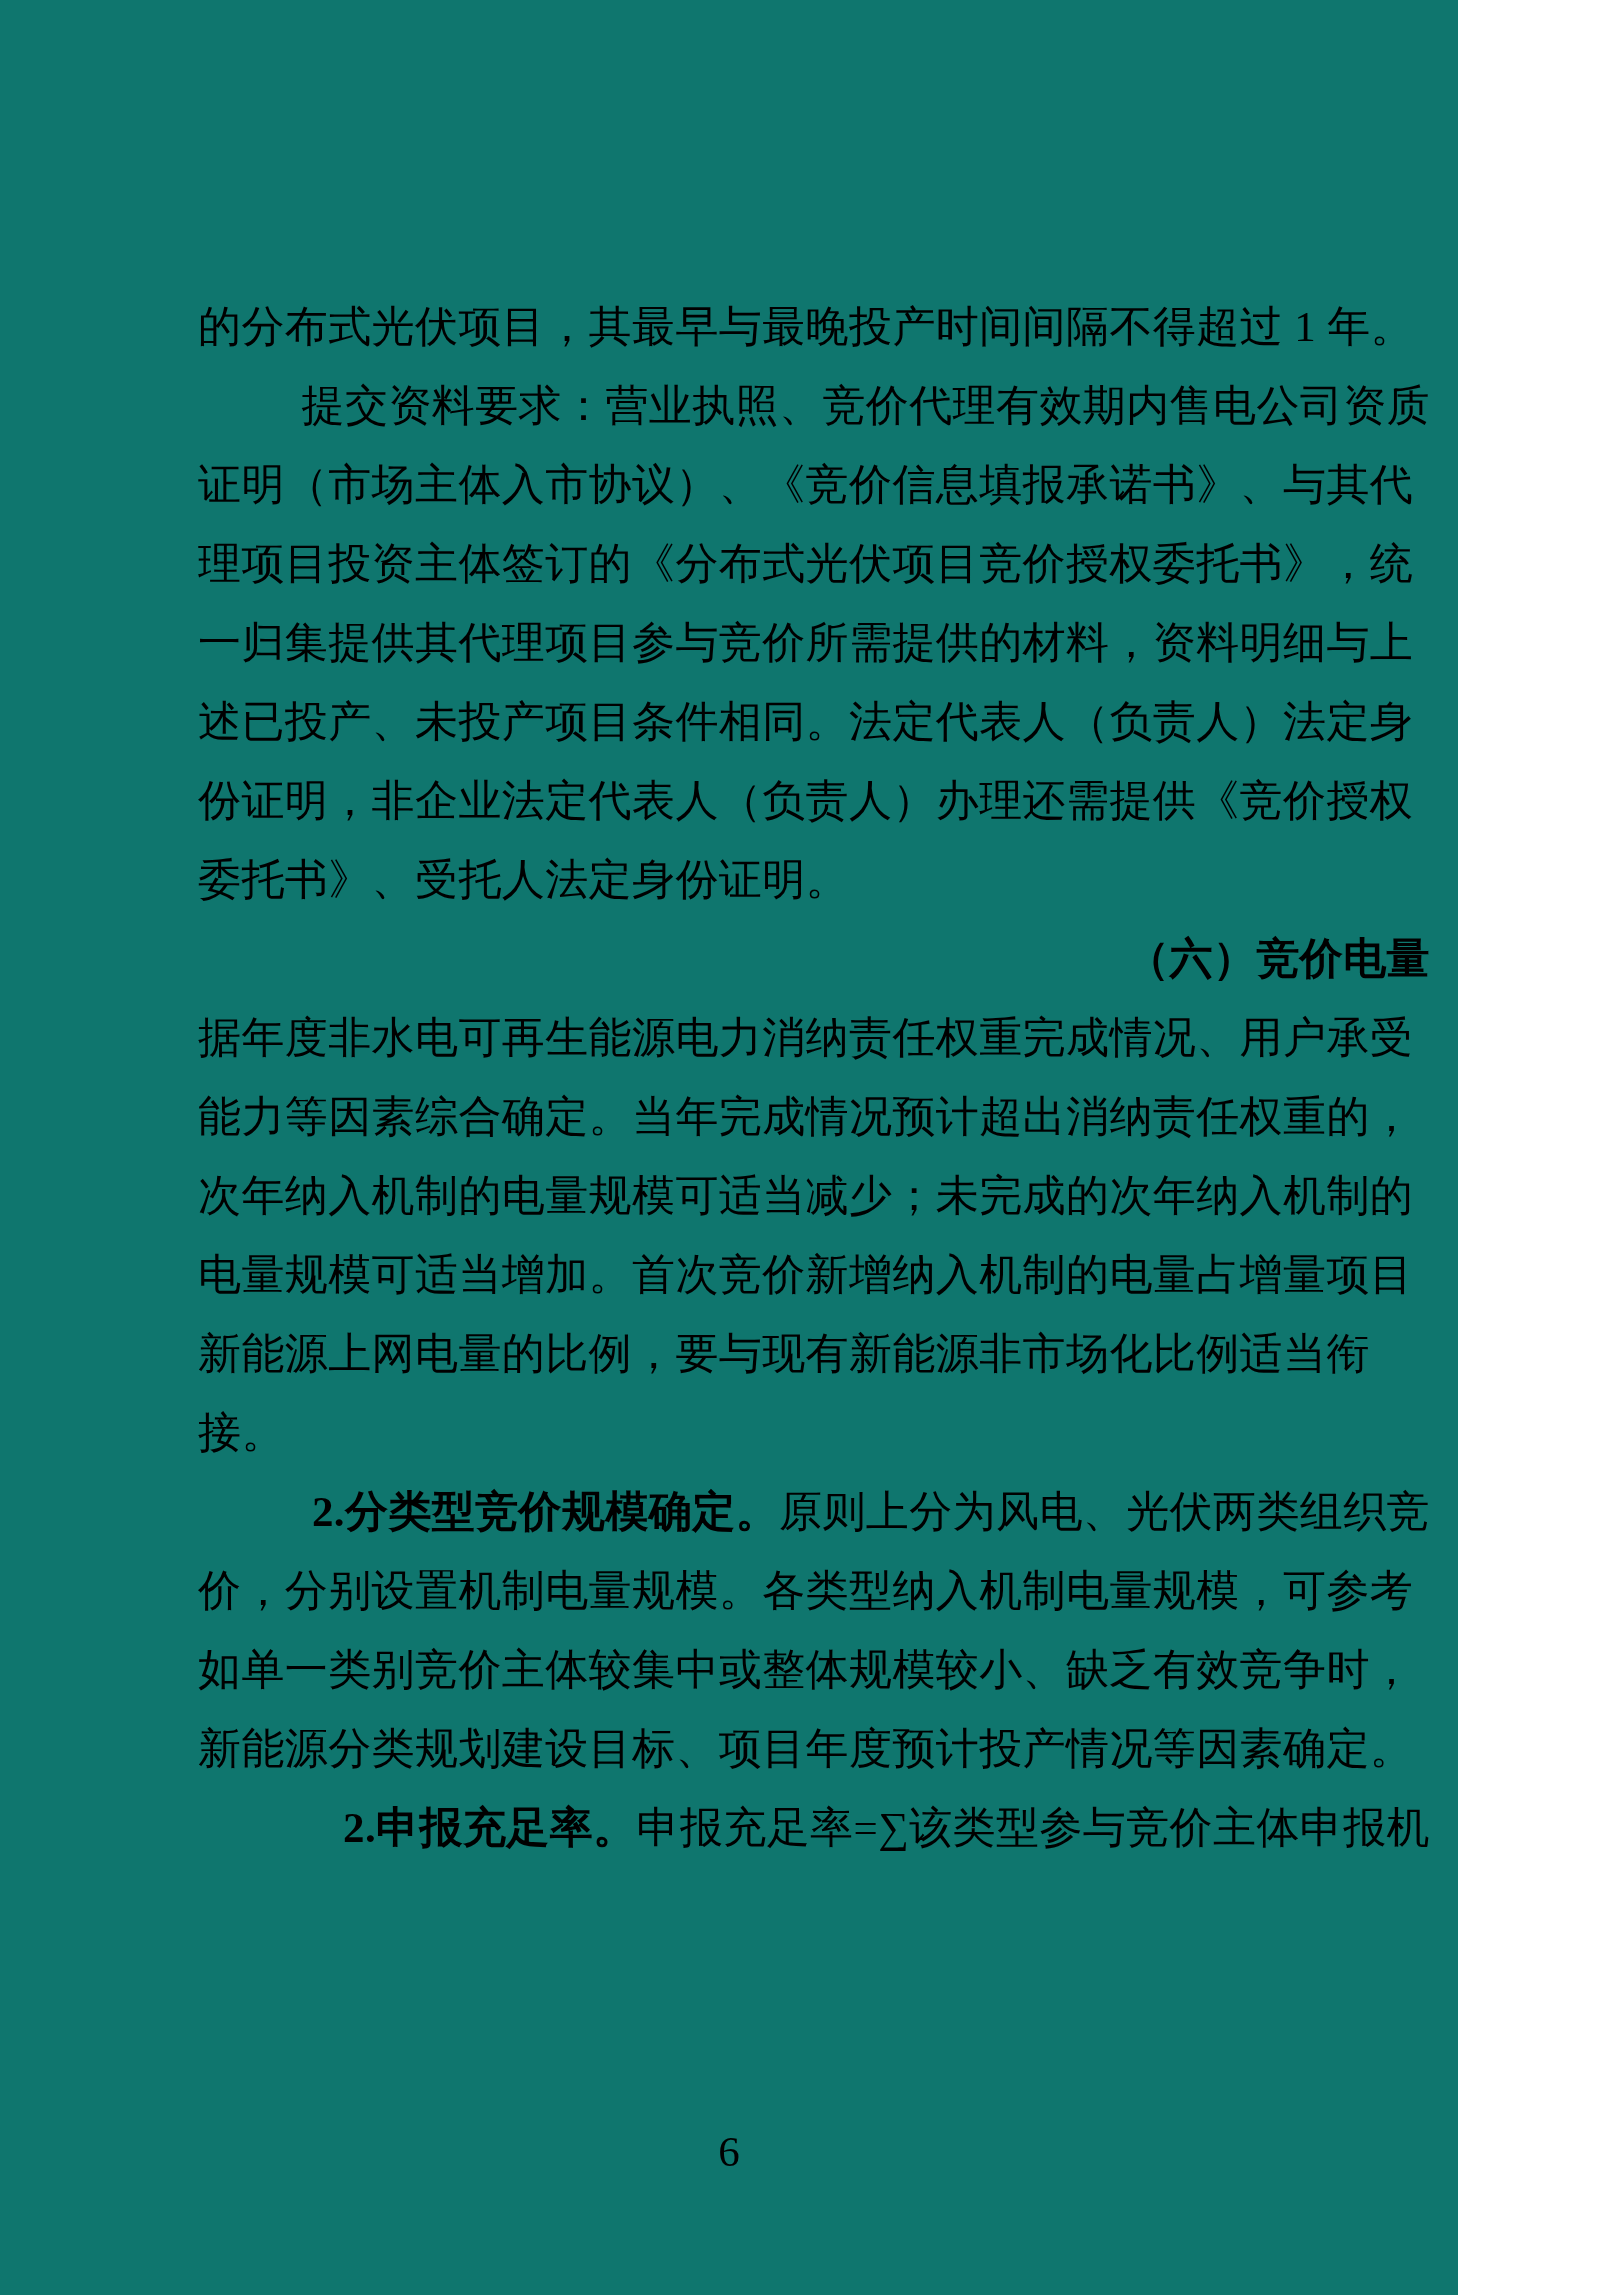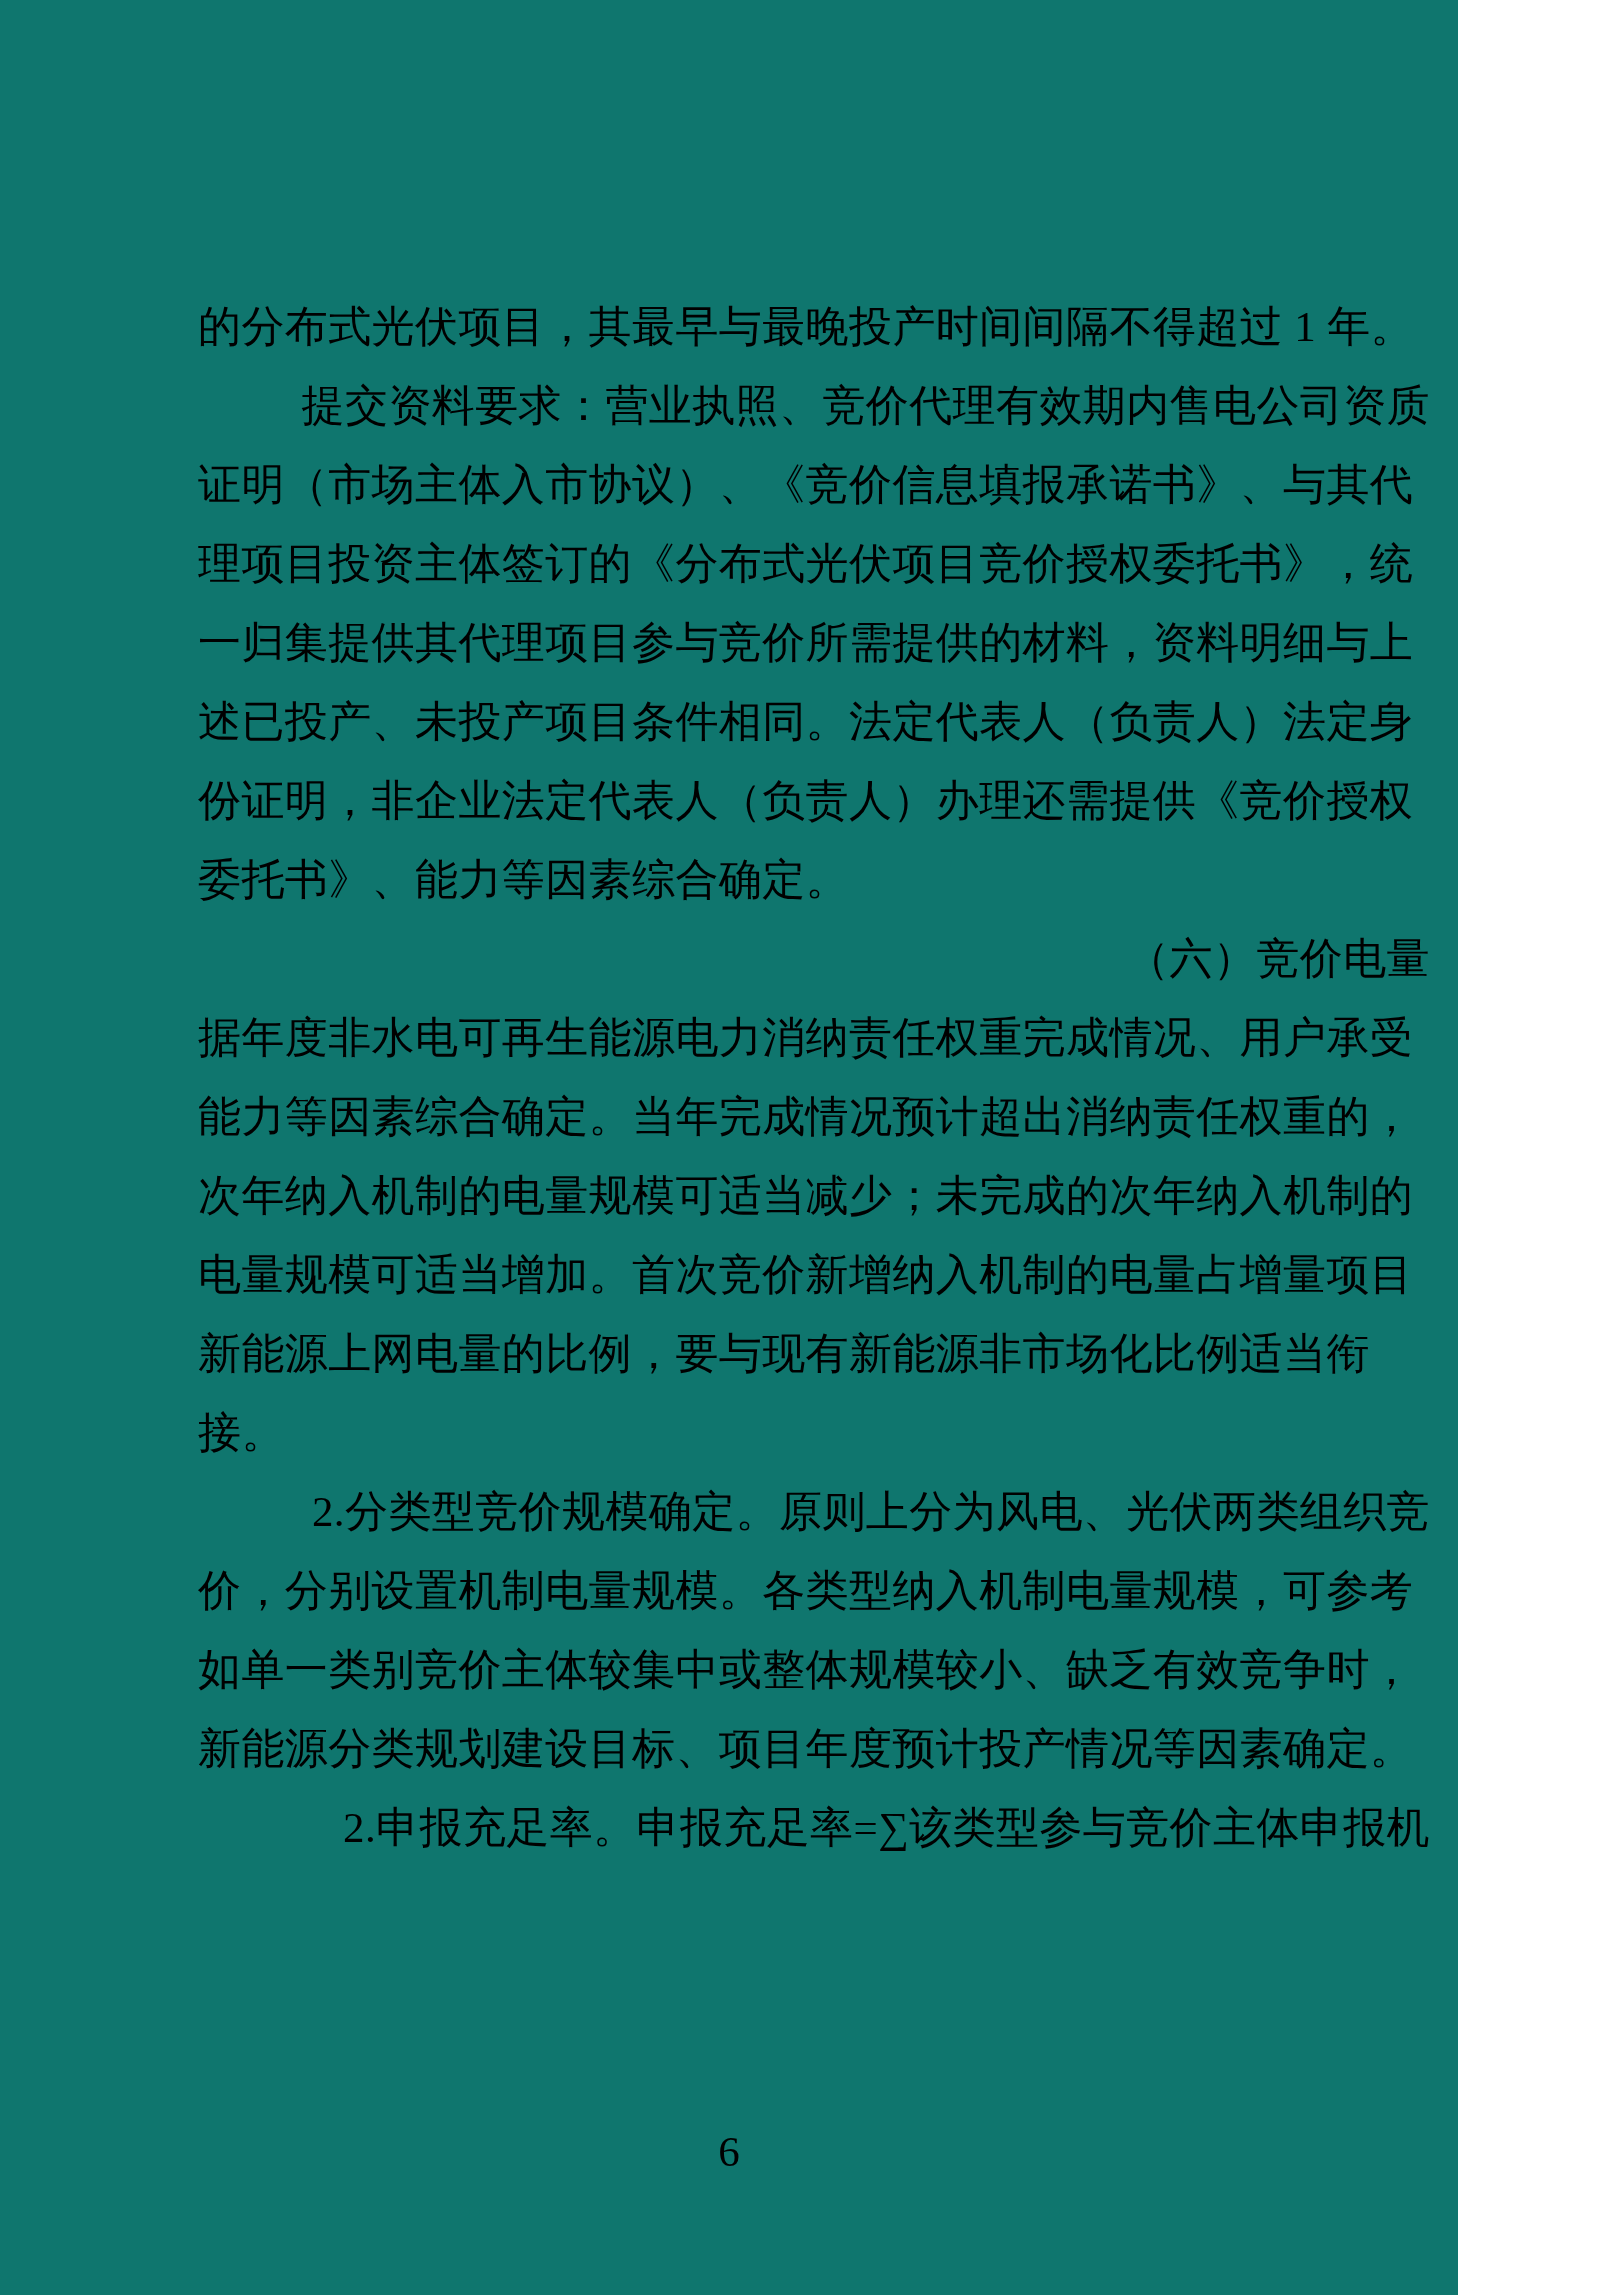--- a/index.html
+++ b/index.html
@@ -28,21 +28,21 @@
     height: 79px;
     letter-spacing: 0.4px;
     white-space: nowrap;
     text-align: left;
   }
   .line.indent {
     padding-left: 91px;
     text-align: right;
   }
   .line .b {
-    font-weight: normal;
+    font-weight: bold;
   }
   .page-number {
     position: absolute;
     top: 2121px;
     left: 0;
     width: 100%;
     text-align: center;
     font-size: 43px;
     line-height: 61px;
   }
@@ -52,21 +52,21 @@
 
 <div class="page">
   <div class="content" id="doc-content">
       <div class="line"><span class="">的分布式光伏项目，其最早与最晚投产时间间隔不得超过 1 年。</span></div>
       <div class="line indent"><span class="">提交资料要求：营业执照、竞价代理有效期内售电公司资质</span></div>
       <div class="line"><span class="">证明（市场主体入市协议）、《竞价信息填报承诺书》、与其代</span></div>
       <div class="line"><span class="">理项目投资主体签订的《分布式光伏项目竞价授权委托书》，统</span></div>
       <div class="line"><span class="">一归集提供其代理项目参与竞价所需提供的材料，资料明细与上</span></div>
       <div class="line"><span class="">述已投产、未投产项目条件相同。法定代表人（负责人）法定身</span></div>
       <div class="line"><span class="">份证明，非企业法定代表人（负责人）办理还需提供《竞价授权</span></div>
-      <div class="line"><span class="">委托书》、能力等因素综合确定。</span></div>
+      <div class="line"><span class="">委托书》、受托人法定身份证明。</span></div>
       <div class="line indent"><span class="b">（六）竞价电量</span></div>
       <div class="line"><span class="">据年度非水电可再生能源电力消纳责任权重完成情况、用户承受</span></div>
       <div class="line"><span class="">能力等因素综合确定。当年完成情况预计超出消纳责任权重的，</span></div>
       <div class="line"><span class="">次年纳入机制的电量规模可适当减少；未完成的次年纳入机制的</span></div>
       <div class="line"><span class="">电量规模可适当增加。首次竞价新增纳入机制的电量占增量项目</span></div>
       <div class="line"><span class="">新能源上网电量的比例，要与现有新能源非市场化比例适当衔</span></div>
       <div class="line"><span class="">接。</span></div>
       <div class="line indent"><span class="b">2.分类型竞价规模确定。</span><span class="">原则上分为风电、光伏两类组织竞</span></div>
       <div class="line"><span class="">价，分别设置机制电量规模。各类型纳入机制电量规模，可参考</span></div>
       <div class="line"><span class="">如单一类别竞价主体较集中或整体规模较小、缺乏有效竞争时，</span></div>

